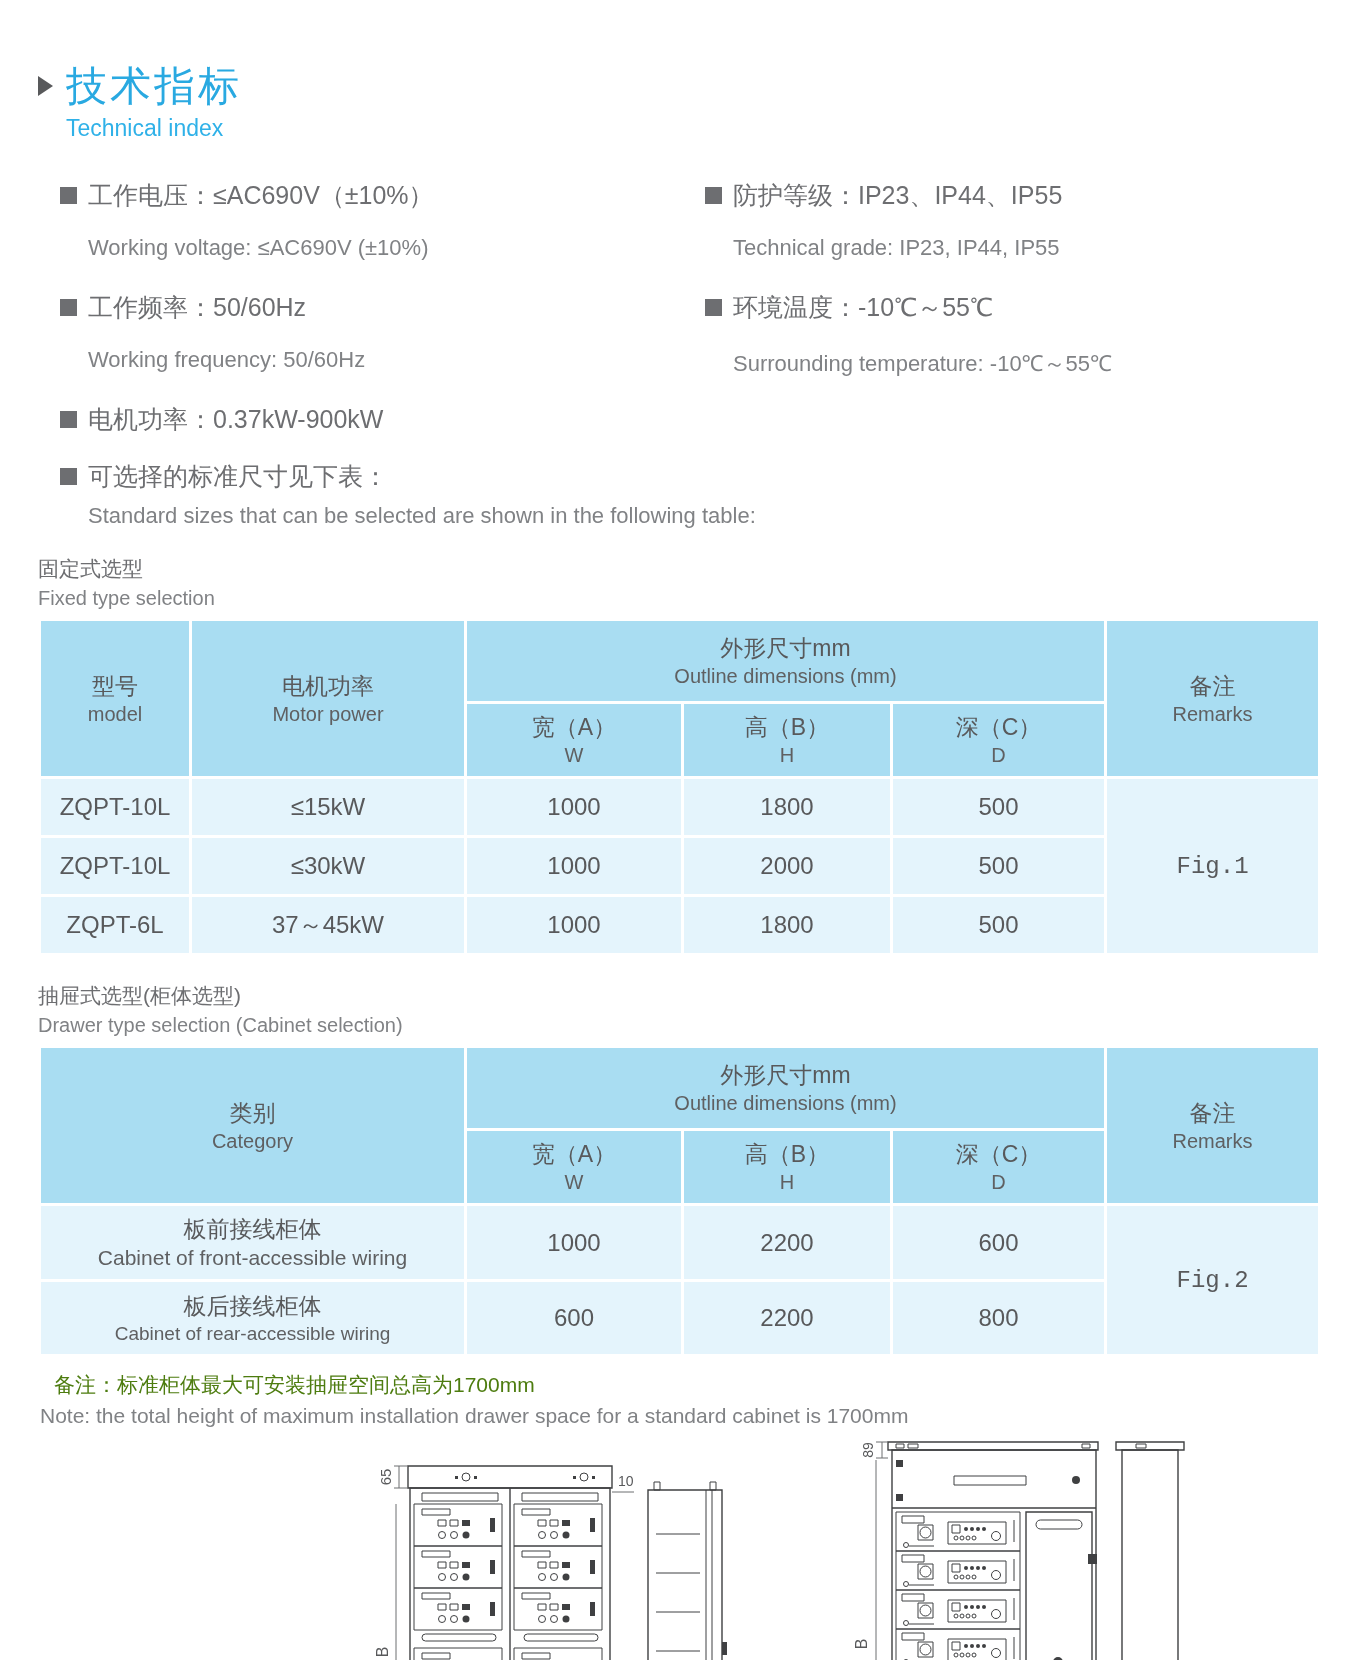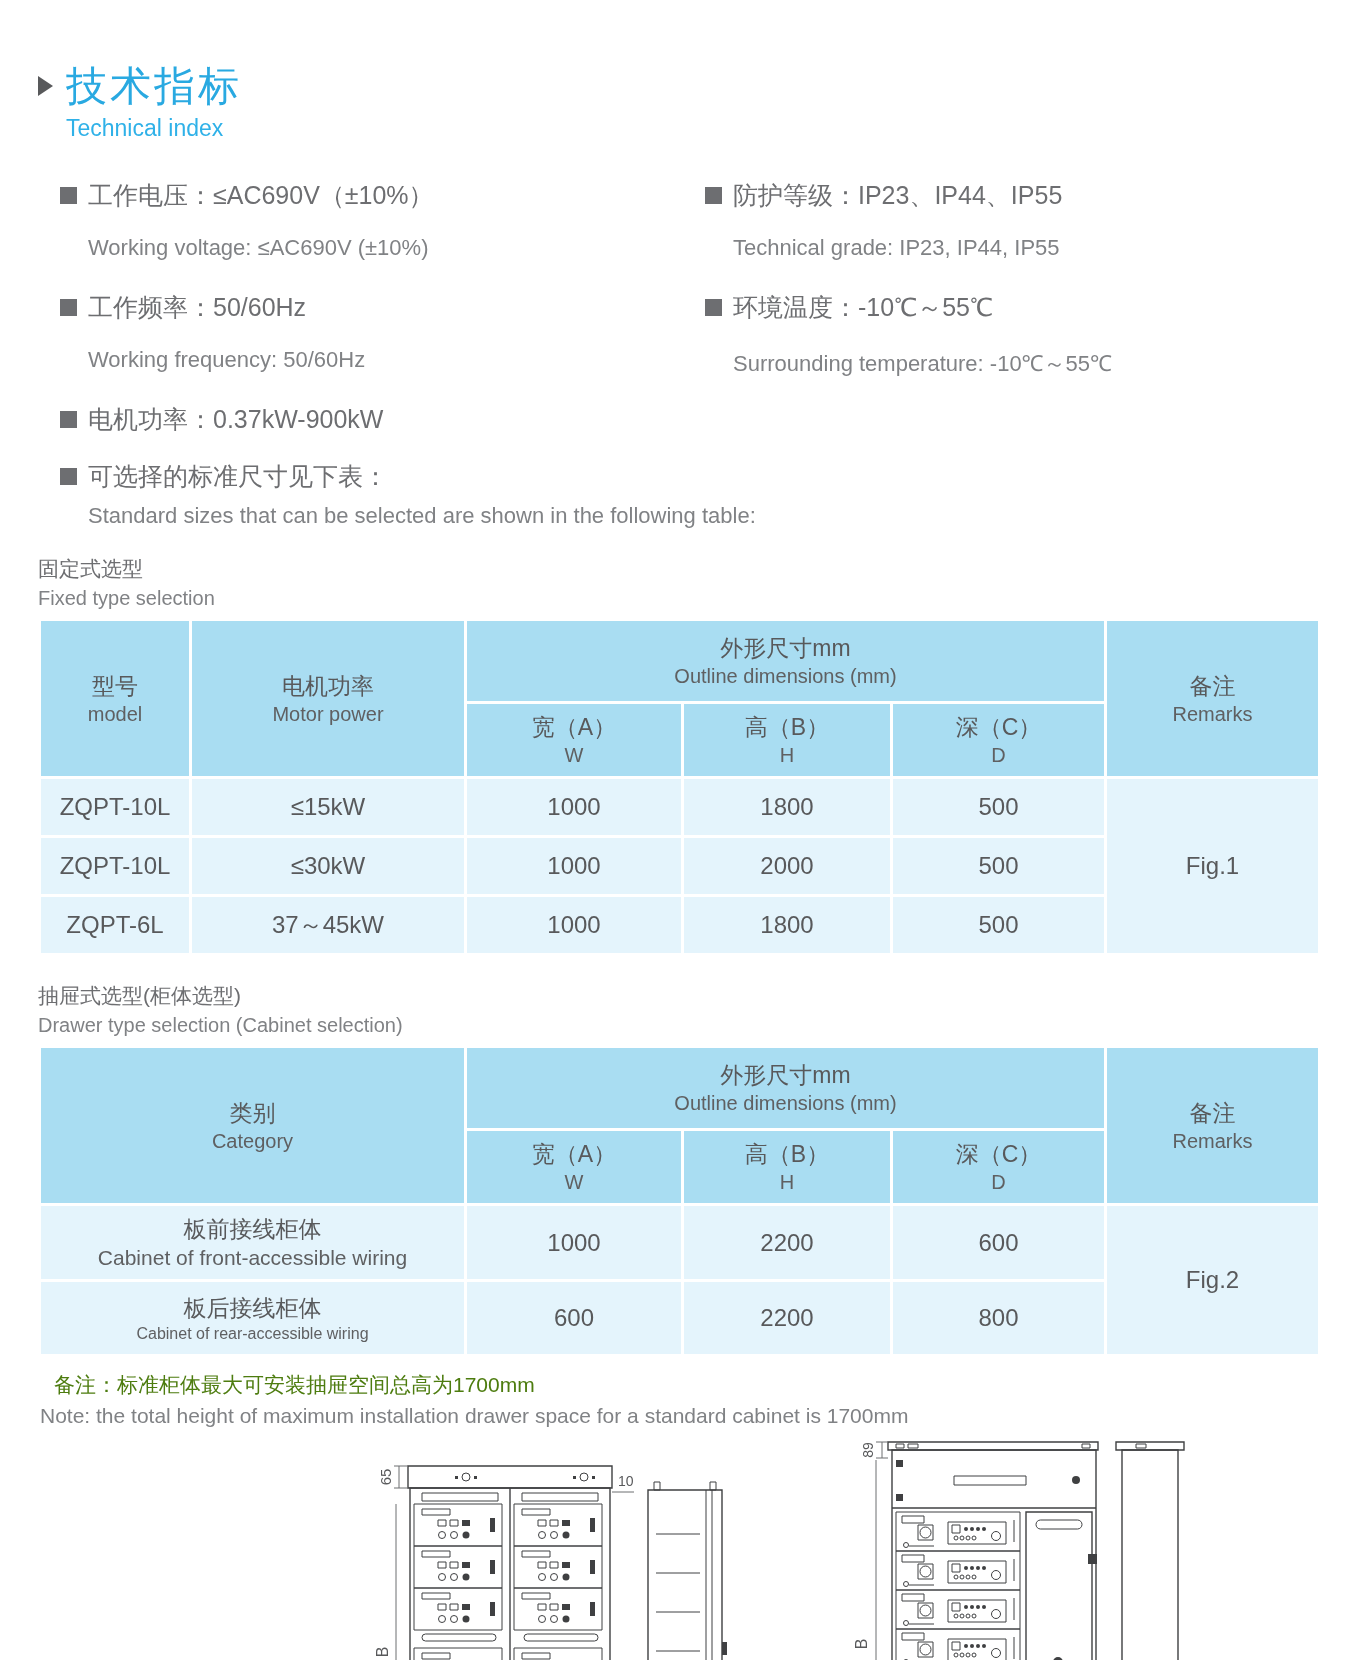--- a/index.html
+++ b/index.html
@@ -30,21 +30,21 @@
   table.spec-table{width:1283px;table-layout:fixed;border-collapse:separate;border-spacing:3px;}
   table.spec-table td{text-align:center;vertical-align:middle;color:#58595b;padding:8px;}
   td.th{background:#a9ddf2;}
   td.td{background:#e4f4fc;}
   .cn{font-size:23px;line-height:1.35;}
   .en{font-size:20px;line-height:1.25;color:#5f6062;}
   .h-top{height:64px;}
   .h-sub{height:50px;}
   tr.row-fixed td{height:40px;font-size:24px;}
   tr.row-drawer td{height:56px;font-size:24px;}
-  td.remarks{font-size:24px;}
+  td.remarks{font-size:24px;font-family:Liberation Mono, monospace;}
 
   
   .note-cn{font-size:21px;color:#4d7c0f;margin:14px 0 0 16px;}
   .note-en{font-size:21px;color:#808285;margin:5px 0 0 2px;}
 
   
   .figures{display:flex;align-items:flex-start;gap:50px;padding-left:328px;margin-top:6px;}
   .fig-block{display:flex;flex-direction:column;align-items:center;}
   .fig1-block{margin-top:18px;}
   svg.drawing{display:block;}
@@ -225,21 +225,21 @@
           <div class="en" style="font-size:21px">Cabinet of front-accessible wiring</div>
         </td>
         <td class="td">1000</td>
         <td class="td">2200</td>
         <td class="td">600</td>
         <td class="td remarks" rowspan="2">Fig.2</td>
       </tr>
       <tr class="row-drawer">
         <td class="td">
           <div class="cn">板后接线柜体</div>
-          <div class="en" style="font-size:16px">Cabinet of rear-accessible wiring</div>
+          <div class="en" style="font-size:19px">Cabinet of rear-accessible wiring</div>
         </td>
         <td class="td">600</td>
         <td class="td">2200</td>
         <td class="td">800</td>
       </tr>
     </tbody>
   </table>
 
   <div class="note-cn">备注：标准柜体最大可安装抽屉空间总高为1700mm</div>
   <div class="note-en">Note: the total height of maximum installation drawer space for a standard cabinet is 1700mm</div>

